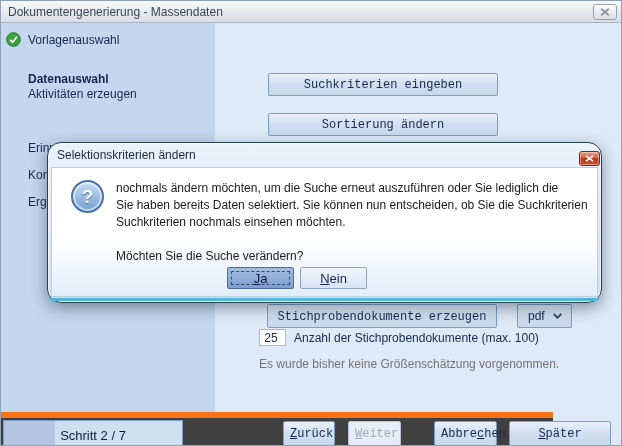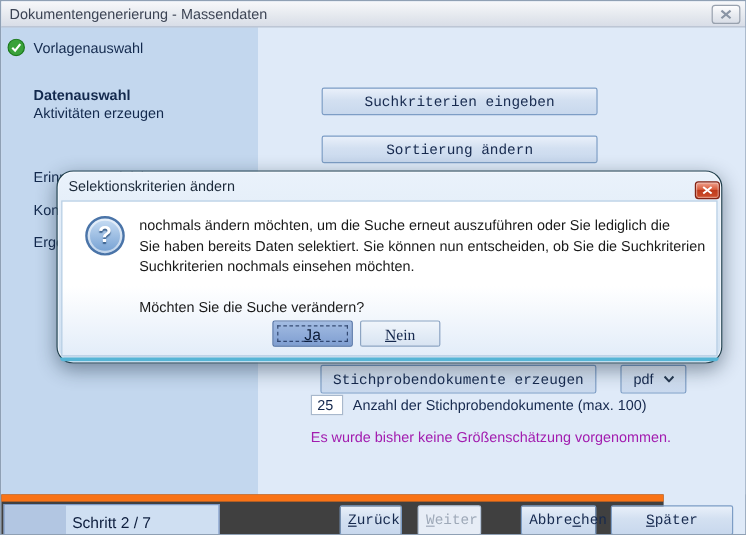--- a/index.html
+++ b/index.html
@@ -43,21 +43,21 @@
     border:1px solid #7d9dc5;border-radius:2px;
     padding-left:10px;display:flex;align-items:center;gap:8px;
   }
   .format-select .chev{display:flex;align-items:center;}
   .count-input{
     position:absolute;left:44px;top:306px;width:27px;height:17px;
     border:1px solid #a8b8cc;background:#ffffff;color:#16294e;
     font-family:"Liberation Sans",sans-serif;font-size:12px;text-align:center;padding:0 3px 0 0;
   }
   .count-label{position:absolute;left:79px;top:308px;white-space:nowrap;color:#16294e;}
-  .size-note{position:absolute;left:44px;top:334px;white-space:nowrap;color:#a21caf;}
+  .size-note{position:absolute;left:44px;top:334px;white-space:nowrap;color:#737373;}
   
   .footer{position:absolute;left:0;top:411px;width:552px;height:35px;background:#404040;border-top:6px solid #f97316;}
   .progress{
     position:absolute;left:2px;top:2px;width:180px;height:29px;
     border:1px solid #7d9ac8;background:#cfdff2;overflow:hidden;
   }
   .progress-fill{position:absolute;left:0;top:0;bottom:0;background:#b2c6e2;}
   .progress-label{position:absolute;left:0;right:0;top:7px;text-align:center;color:#0e1e3e;font-size:13px;}
   .foot-btn{position:absolute;top:3px;height:25px;line-height:23px;}
   .foot-btn.disabled{background:#e7edf6;border-color:#b6c5d9;color:#9ea9b8;}
@@ -98,21 +98,21 @@
   .dlg-btn{position:absolute;top:99px;width:67px;height:22px;line-height:20px;border-radius:2px;font-size:13px;}
   .dlg-yes{
     left:175px;
     background:linear-gradient(#a3bce2,#7f9ed1);
     border:1px solid #4a6ca2;color:#0c1c38;position:absolute;
   }
   .dlg-yes::after{content:"";position:absolute;left:3px;right:3px;top:3px;bottom:3px;border:1px dashed rgba(20,40,80,.75);}
   .dlg-no{
     left:248px;
     background:linear-gradient(#f0f5fb,#d8e4f2);
-    border:1px solid #8ca4c2;color:#16294e;position:absolute;font-family:Liberation Serif, serif;
+    border:1px solid #8ca4c2;color:#16294e;position:absolute;
   }
 </style>
 </head>
 <body>
 
 <div class="window">
 
   <div class="titlebar">
     <span class="title">Dokumentengenerierung - Massendaten</span>
     <div class="win-close">

